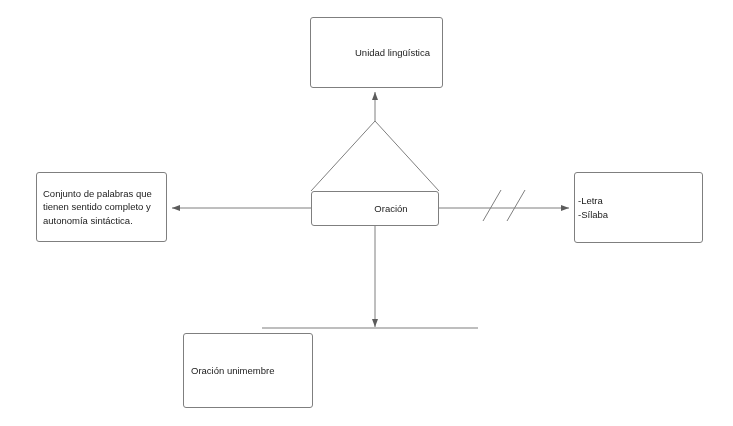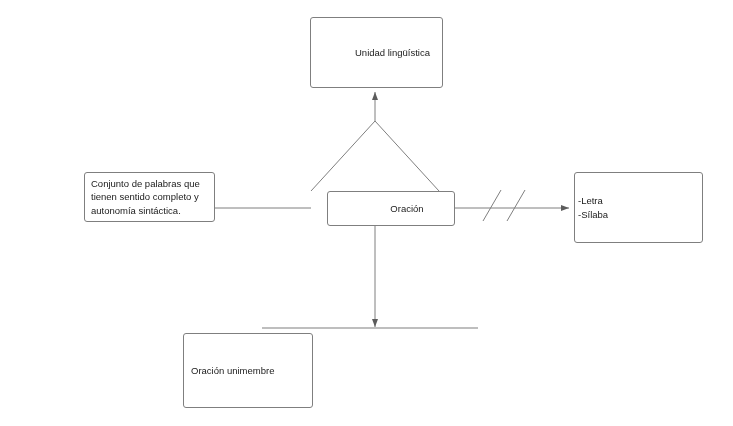--- a/index.html
+++ b/index.html
@@ -52,22 +52,21 @@
     width: 133px;
     height: 71px;
   }
   #node-top .txt { padding: 0 8px; }
 
   
   #node-left {
     left: 36px;
     top: 172px;
     width: 131px;
-    height: 50px;
-    margin-left: 48px;
+    height: 70px;
   }
   #node-left .txt { padding: 0 6px; }
 
   
   #node-right {
     left: 574px;
     top: 172px;
     width: 129px;
     height: 71px;
   }
@@ -86,21 +85,21 @@
   #node-bottom-right {
     left: 428px;
     top: 333px;
     width: 130px;
     height: 75px;
   }
   #node-bottom-right .txt { padding: 0 7px; }
 
   
   #node-center {
-    left: 327px;
+    left: 311px;
     top: 191px;
     width: 128px;
     height: 35px;
     justify-content: center;
     text-align: center;
     z-index: 4;
   }
 
   
   #wires {

